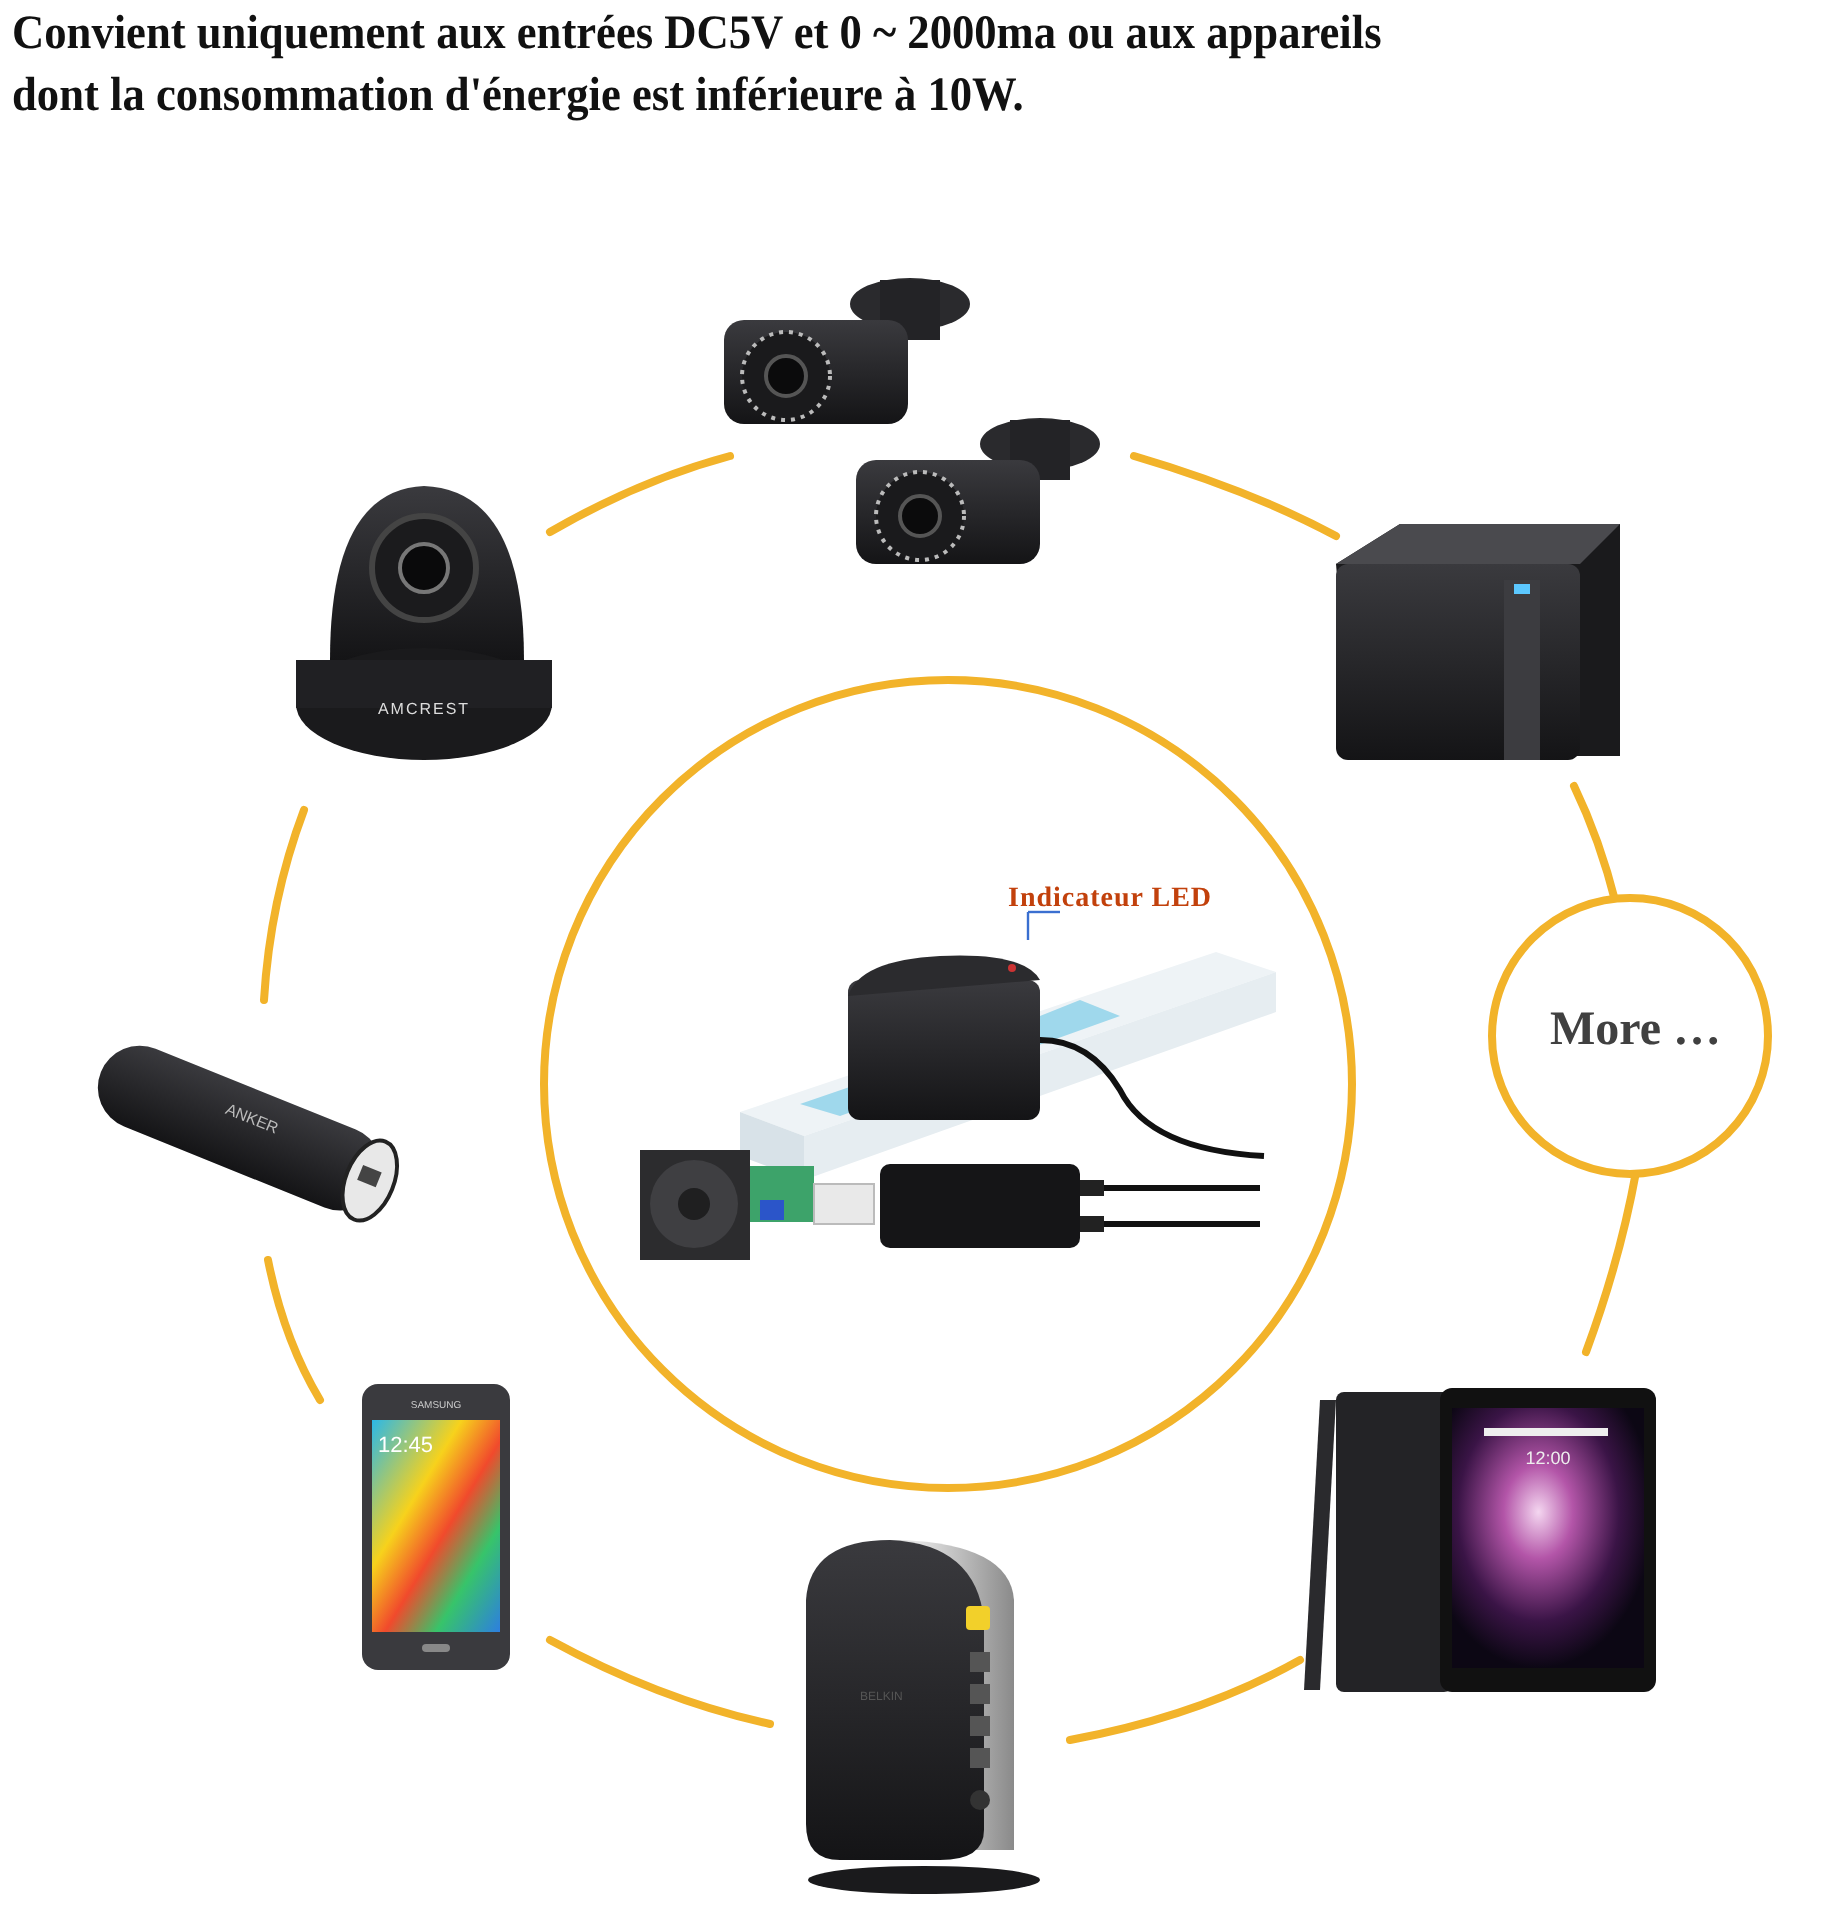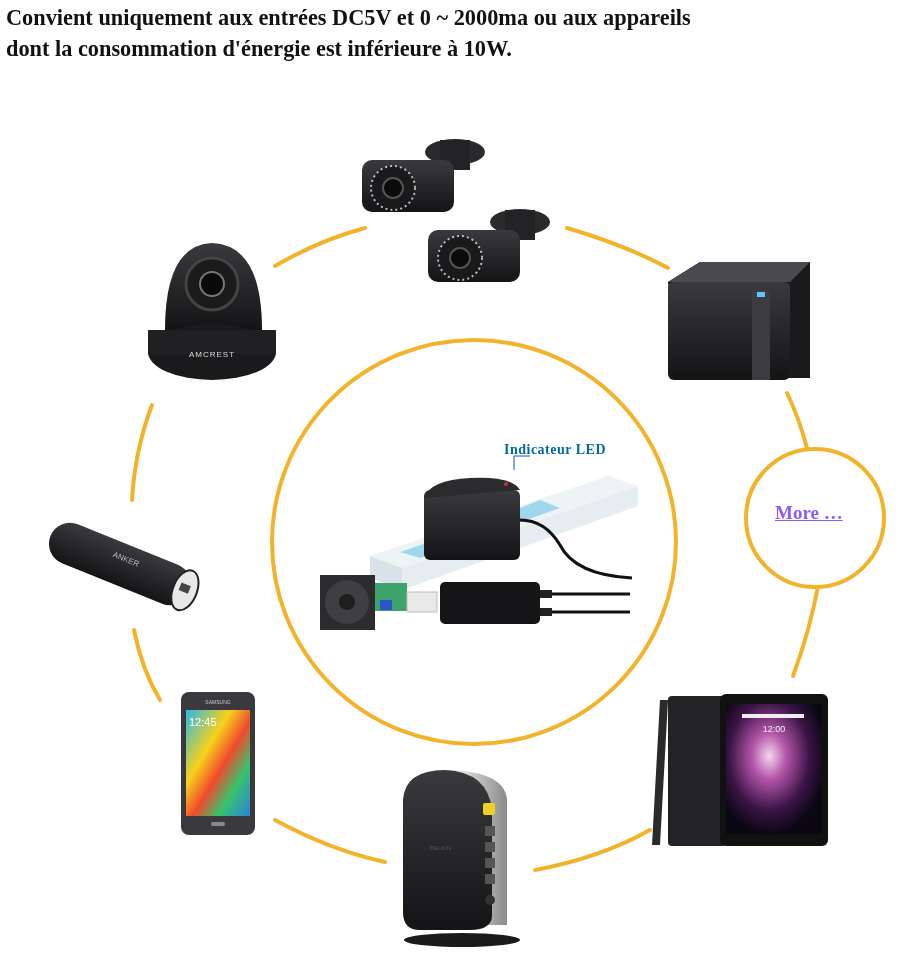--- a/index.html
+++ b/index.html
@@ -1,21 +1,21 @@
 <!DOCTYPE html>
 <html><head>
 <meta charset="utf-8">
 <style>
   html,body{margin:0;padding:0;background:#ffffff;}
   body{width:919px;height:953px;position:relative;overflow:hidden;font-family:"Liberation Serif","DejaVu Serif",serif;}
   .headline{position:absolute;left:6px;top:2px;width:912px;font-weight:bold;font-size:24px;line-height:31px;color:#111;letter-spacing:0px;transform:scaleX(0.93);transform-origin:left top;white-space:nowrap;}
   .headline div{height:31px;}
   svg.stage{position:absolute;left:0;top:0;}
-  .led-label{position:absolute;left:504px;top:442px;font-weight:bold;font-size:14px;color:#0369a1;letter-spacing:0.5px;}
-  .more-label{position:absolute;left:775px;top:502px;font-weight:bold;font-size:19px;color:#8b5cf6;text-decoration:underline;}
+  .led-label{position:absolute;left:504px;top:442px;font-weight:bold;font-size:14px;color:#c2410c;letter-spacing:0.5px;}
+  .more-label{position:absolute;left:775px;top:502px;font-weight:bold;font-size:24px;color:#404040;}
 </style>
 </head>
 <body>
 
 <div class="headline">
   <div>Convient uniquement aux entrées DC5V et 0 ~ 2000ma ou aux appareils</div>
   <div>dont la consommation d'énergie est inférieure à 10W.</div>
 </div>
 
 <svg class="stage" width="919" height="953" viewBox="0 0 919 953">

